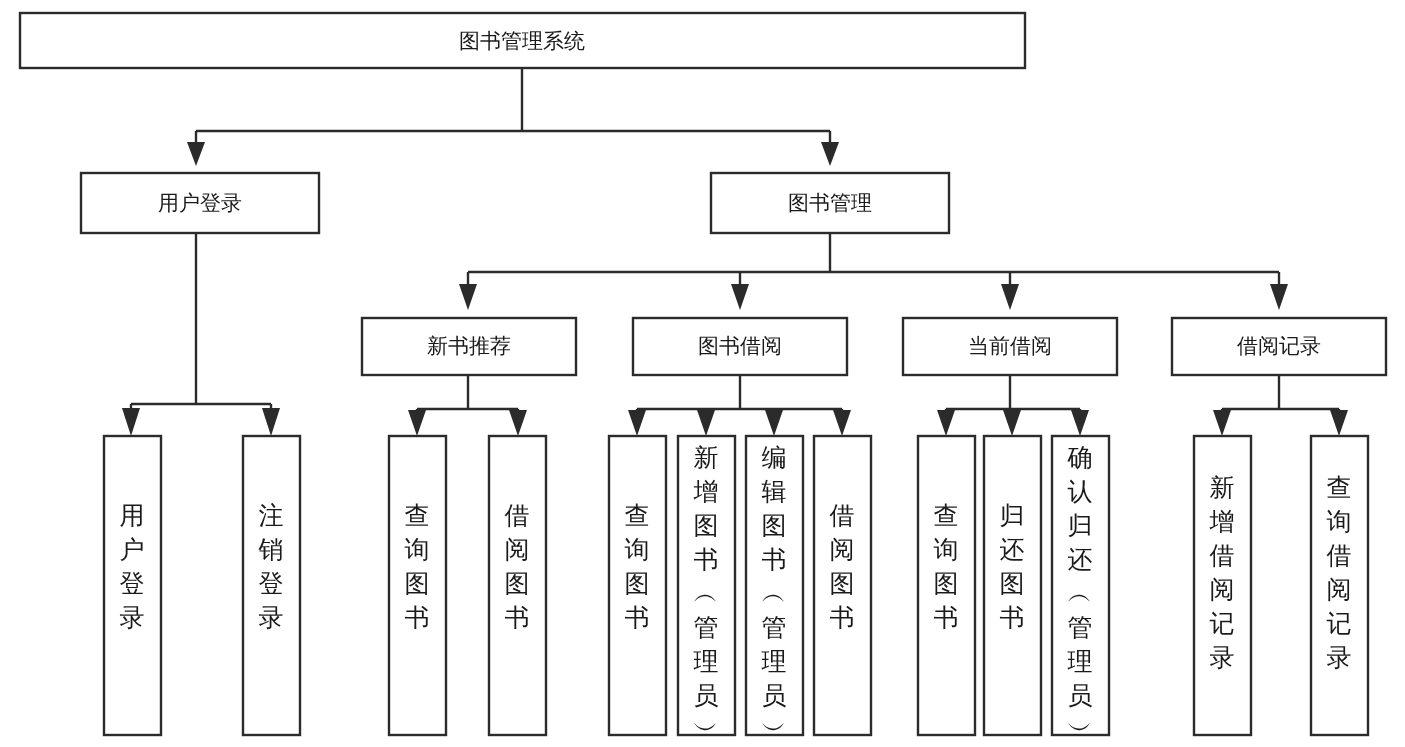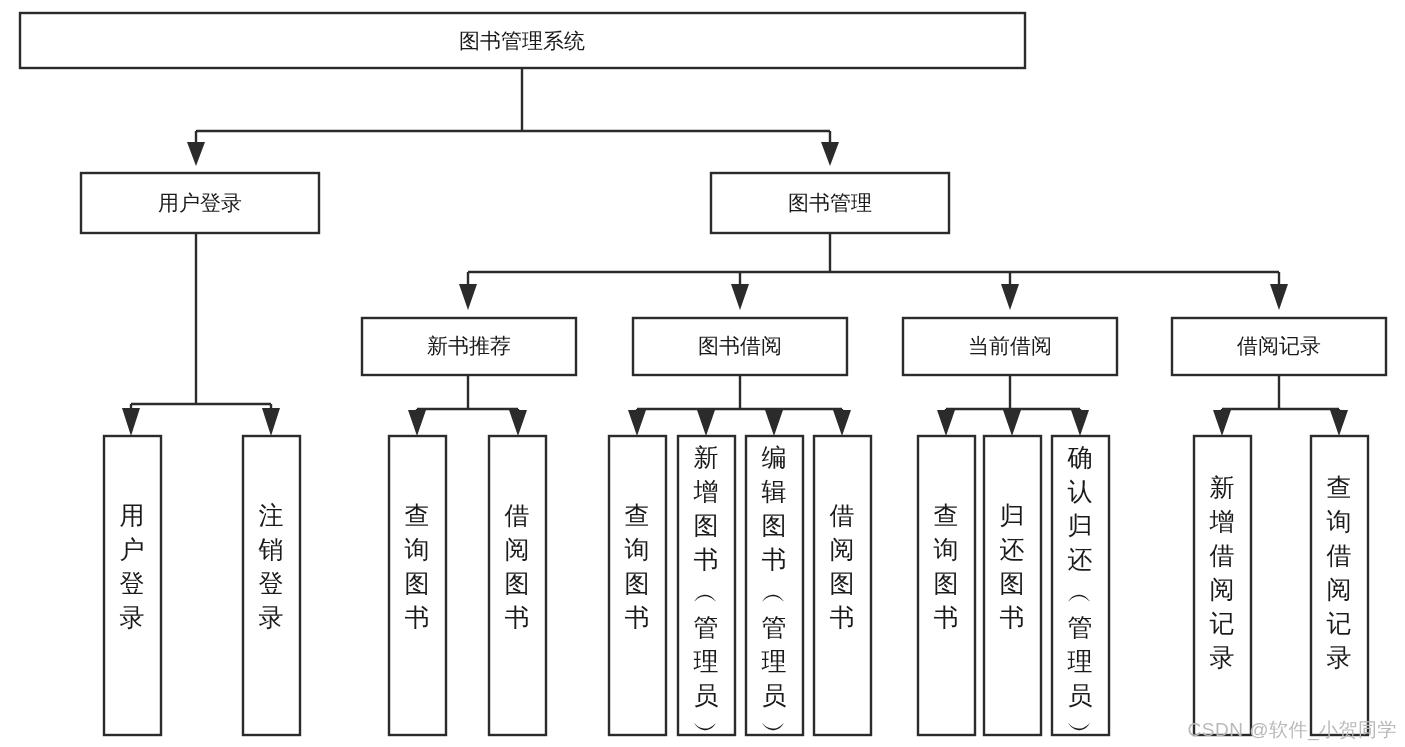--- a/index.html
+++ b/index.html
@@ -215,14 +215,13 @@
       <text class="node-label-v" x="1222" y="496"><tspan x="1222" dy="0">新</tspan><tspan x="1222" dy="34">增</tspan><tspan x="1222" dy="34">借</tspan><tspan x="1222" dy="34">阅</tspan><tspan x="1222" dy="34">记</tspan><tspan x="1222" dy="34">录</tspan></text>
     </g>
     <g>
       <rect class="node-box" x="1311" y="436" width="57" height="299"></rect>
       <text class="node-label-v" x="1339" y="496"><tspan x="1339" dy="0">查</tspan><tspan x="1339" dy="34">询</tspan><tspan x="1339" dy="34">借</tspan><tspan x="1339" dy="34">阅</tspan><tspan x="1339" dy="34">记</tspan><tspan x="1339" dy="34">录</tspan></text>
     </g>
   </g>
 
 </svg>
 
-<div class="watermark-text">CSDN @软件_小贺同学</div>
 </div>
 
 </body></html>

